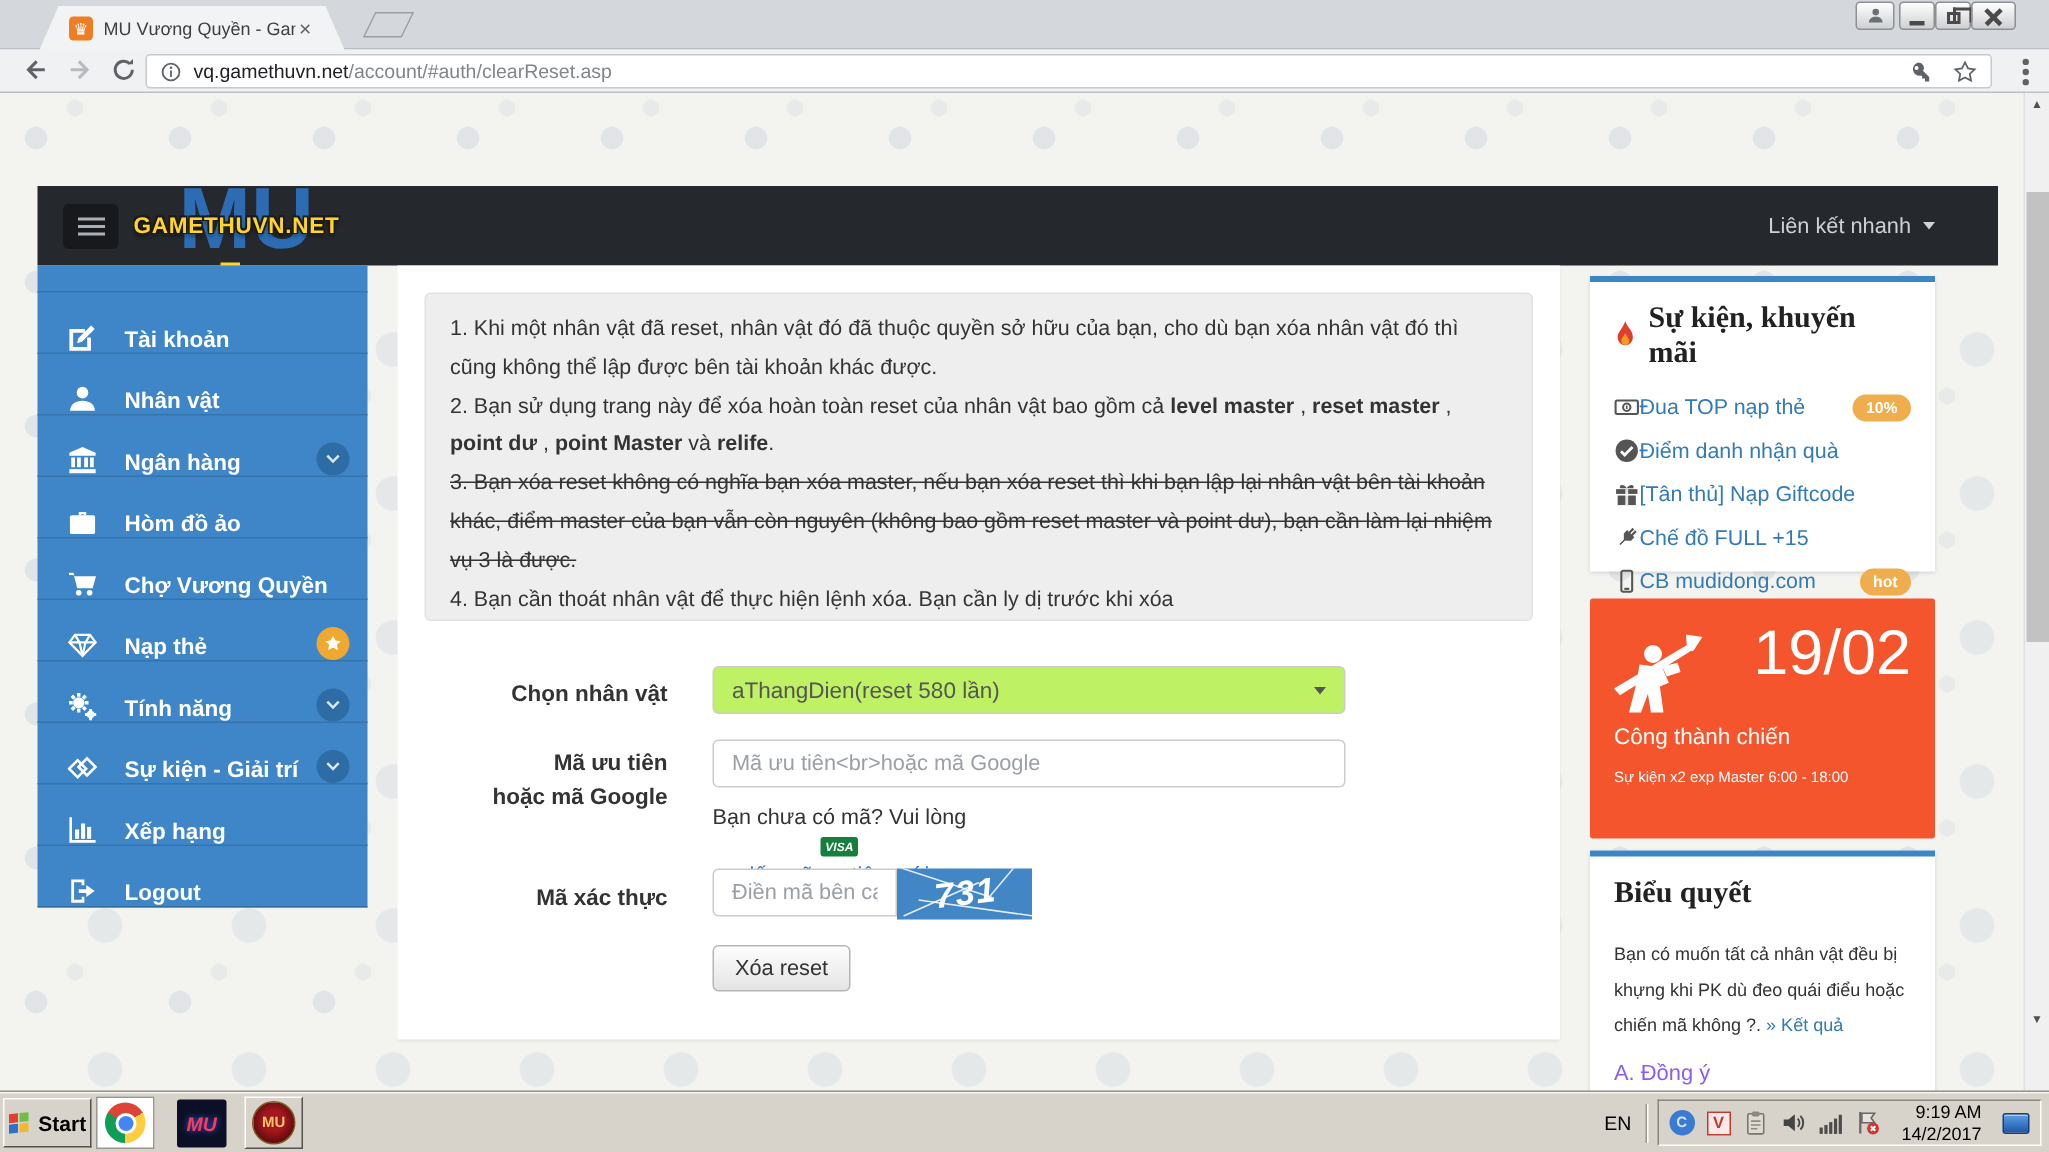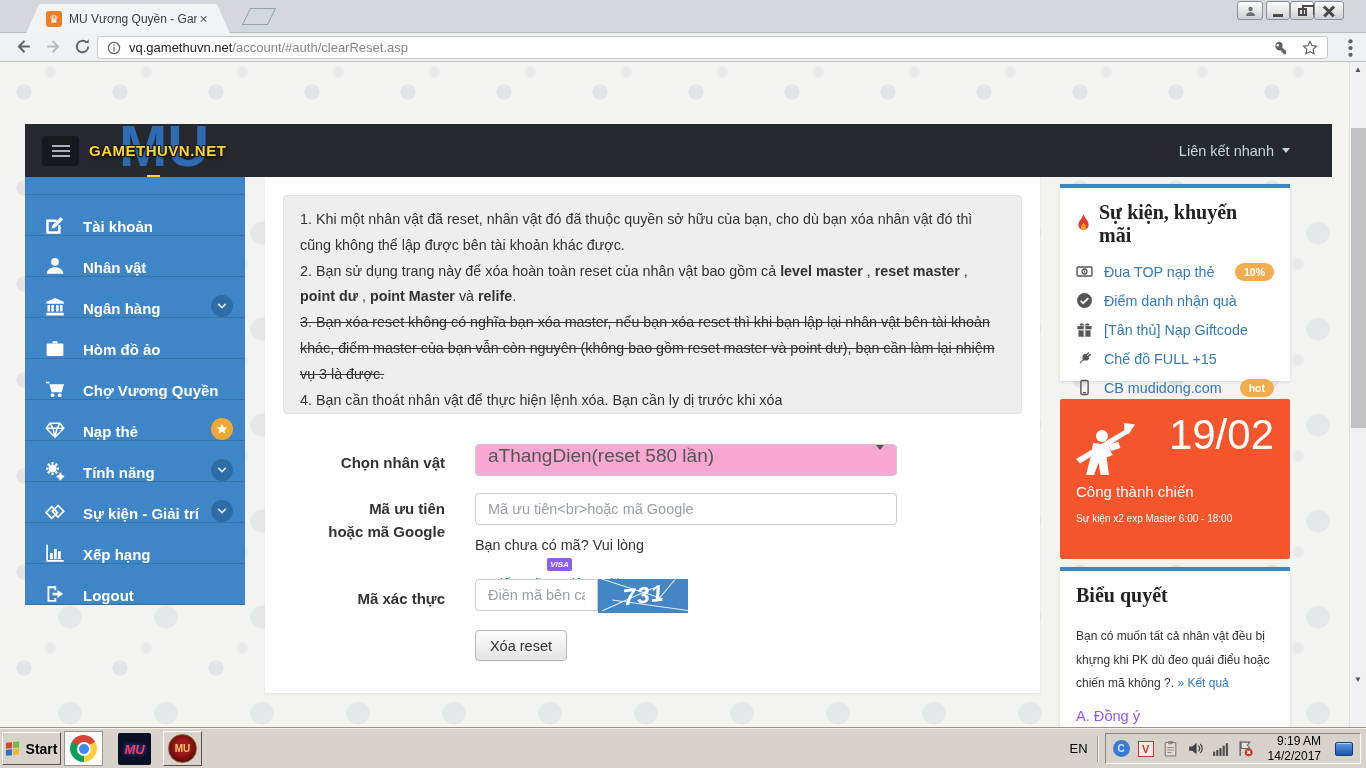--- a/index.html
+++ b/index.html
@@ -78,49 +78,49 @@
   .sb-star svg{width:12px;height:12px;}
 
   
   .main-card{position:absolute;left:265px;top:115px;width:775px;height:516px;background:#fff;box-shadow:0 1px 2px rgba(0,0,0,.08);}
   .instr-box{position:absolute;left:18px;top:18px;width:739px;height:219px;background:#eee;border:1px solid #e2e2e2;border-radius:4px;
     padding:11px 16px;font-size:14.3px;line-height:25.8px;color:#333;overflow:hidden;}
   .instr{margin:0;}
   .instr.strike{text-decoration:line-through;}
   .f-label{position:absolute;left:0;width:180px;text-align:right;font-size:15px;font-weight:bold;color:#333;line-height:23px;}
   .lbl-char{top:274px;} .lbl-code{top:320px;} .lbl-captcha{top:410px;}
-  .f-select{position:absolute;left:210px;top:267px;width:422px;height:32px;background:#f9a8d4;border:1px solid #ccc;border-radius:4px;
-    display:flex;padding:0 12px;font-size:19px;color:#555;cursor:pointer;}
+  .f-select{position:absolute;left:210px;top:267px;width:422px;height:32px;background:#bef264;border:1px solid #ccc;border-radius:4px;
+    display:flex;align-items:center;padding:0 12px;font-size:15px;color:#555;cursor:pointer;}
   .sel-arrow{margin-left:auto;width:0;height:0;border-left:4px solid transparent;border-right:4px solid transparent;border-top:5px solid #555;}
   .f-input{position:absolute;left:210px;height:32px;border:1px solid #ccc;border-radius:4px;padding:0 12px;font-size:14.5px;color:#555;
     font-family:"Liberation Sans",sans-serif;outline:none;}
   .f-input::placeholder{color:#9aa0a6;}
   .inp-code{top:316px;width:422px;}
   .inp-captcha{top:402px;width:123px;border-radius:4px 0 0 4px;}
   .captcha-box{position:absolute;left:333px;top:402px;width:90px;height:34px;background:#4286c5;overflow:hidden;}
   .captcha-text{position:absolute;left:25px;top:3px;color:#fff;font-size:23px;font-weight:bold;font-style:italic;
     transform:rotate(-7deg);letter-spacing:1px;}
   .scratch{position:absolute;background:rgba(255,255,255,.85);height:1px;}
   .s1{width:70px;left:-5px;top:8px;transform:rotate(18deg);}
   .s2{width:55px;left:2px;top:20px;transform:rotate(-24deg);}
   .s3{width:80px;left:14px;top:26px;transform:rotate(8deg);}
   .s4{width:40px;left:52px;top:6px;transform:rotate(-50deg);}
   .help-line{position:absolute;left:210px;top:360px;display:flex;align-items:center;gap:5px;font-size:14.4px;color:#333;flex-direction:column;}
-  .visa-badge{background:#8b5cf6;color:#fff;font-size:8px;font-weight:bold;font-style:italic;padding:2px 3px;border-radius:2px;}
+  .visa-badge{background:#15803d;color:#fff;font-size:8px;font-weight:bold;font-style:italic;padding:2px 3px;border-radius:2px;}
   .help-link{color:#337ab7;text-decoration:none;cursor:pointer;}
   .submit-btn{position:absolute;left:210px;top:453px;width:92px;height:31px;background:linear-gradient(#fdfdfd,#e4e4e4);
     border:1px solid #b6b6b6;border-radius:4px;font-size:14.5px;color:#333;font-family:"Liberation Sans",sans-serif;cursor:pointer;}
 
   
   .panel-title{font-family:"Liberation Serif","DejaVu Serif",serif;font-size:20px;color:#222;display:flex;align-items:center;gap:8px;margin:0;}
   .events-panel{position:absolute;left:1060px;top:122px;width:230px;height:197px;background:#fff;border-top:4px solid #3d86c6;
     box-shadow:0 1px 3px rgba(0,0,0,.12);padding:13px 16px;}
   .flame-ico{width:15px;height:20px;flex:none;}
   .ev-list{margin-top:10px;}
-  .ev-item{position:relative;display:flex;align-items:center;gap:11px;height:29px;}
+  .ev-item{position:relative;display:flex;align-items:center;height:29px;}
   .ev-icon{width:17px;height:17px;flex:none;color:#555;}
   .ev-icon svg{width:100%;height:100%;}
   .ev-link{font-size:14.3px;color:#337ab7;text-decoration:none;white-space:nowrap;cursor:pointer;}
   .ev-badge{position:absolute;right:0;background:#f0ad4e;color:#fff;font-size:10.5px;font-weight:bold;padding:3px 9px;border-radius:10px;}
 
   .banner{position:absolute;left:1060px;top:337px;width:230px;height:160px;background:#f4552c;color:#fff;border-radius:2px;overflow:hidden;}
   .banner-icon{position:absolute;left:12px;top:20px;width:64px;height:58px;color:#fff;}
   .banner-date{position:absolute;right:16px;top:12px;font-size:42px;}
   .banner-l1{position:absolute;left:16px;top:84px;font-size:15px;}
   .banner-l2{position:absolute;left:16px;top:108px;width:202px;font-size:10px;line-height:24px;}

